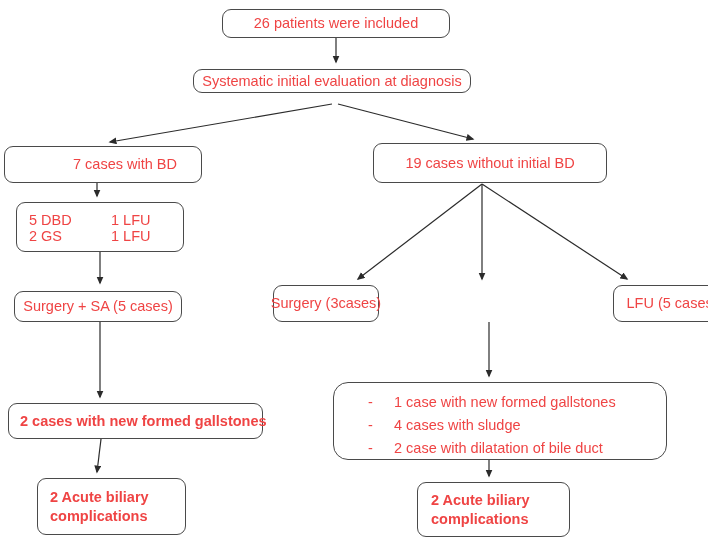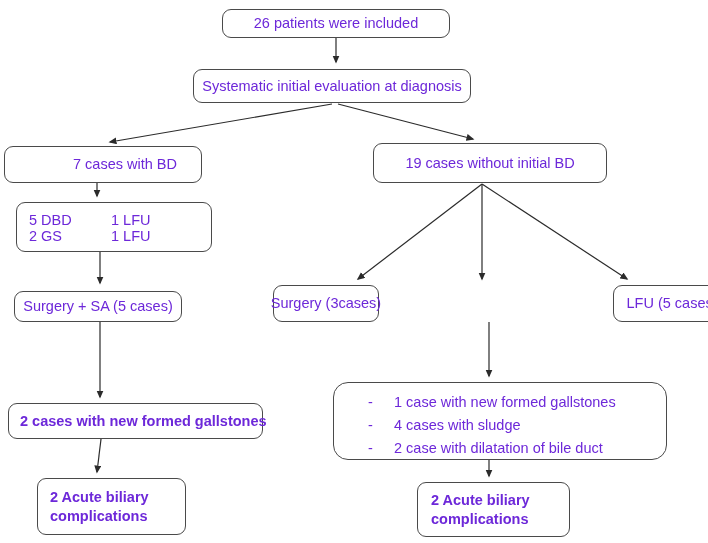--- a/index.html
+++ b/index.html
@@ -1,21 +1,21 @@
 <!DOCTYPE html>
 <html><head>
 <meta charset="utf-8">
 <style>
   html,body{margin:0;padding:0;background:#ffffff;}
   .canvas{
     position:relative;
     width:708px;height:543px;
     background:#ffffff;
     font-family:"Liberation Sans","DejaVu Sans",sans-serif;
-    color:#6d28d9;
+    color:#ef4444;
     overflow:hidden;
   }
   .box{
     position:absolute;
     box-sizing:border-box;
     background:#ffffff;
     border:1.4px solid #4a4a4a;
     border-radius:9px;
     display:flex;
     align-items:center;
@@ -69,25 +69,25 @@
       <line x1="482" y1="184" x2="627" y2="279" marker-end="url(#ah)"></line>
       <line x1="489" y1="322" x2="489" y2="376" marker-end="url(#ah)"></line>
       <line x1="489" y1="460" x2="489" y2="476" marker-end="url(#ah)"></line>
       <line x1="74" y1="218" x2="97" y2="218" marker-end="url(#ah)"></line>
       <line x1="76" y1="234" x2="100" y2="234" marker-end="url(#ah)"></line>
     </g>
   </svg>
 
   <div class="box" style="left:222px;top:9px;width:228px;height:29px;">26 patients were included</div>
 
-  <div class="box" style="left:193px;top:69px;width:278px;height:34px;">Systematic initial evaluation at diagnosis</div>
+  <div class="box" style="left:193px;top:69px;width:278px;height:24px;">Systematic initial evaluation at diagnosis</div>
 
   <div class="box" style="left:4px;top:146px;width:198px;height:37px;padding-left:44px;">7 cases with BD</div>
 
-  <div class="box dbd-grid" style="left:16px;top:202px;width:196px;height:50px;text-align:center;">
+  <div class="box dbd-grid" style="left:16px;top:202px;width:168px;height:50px;text-align:center;">
     <span style="left:12px;top:8px;">5 DBD</span>
     <span style="left:94px;top:8px;">1 LFU</span>
     <span style="left:12px;top:24px;">2 GS</span>
     <span style="left:94px;top:24px;">1 LFU</span>
   </div>
 
   <div class="box" style="left:14px;top:291px;width:168px;height:31px;">Surgery + SA (5 cases)</div>
 
   <div class="box align-left" style="left:8px;top:403px;width:255px;height:36px;padding-left:11px;">2 cases with new formed gallstones</div>
 

